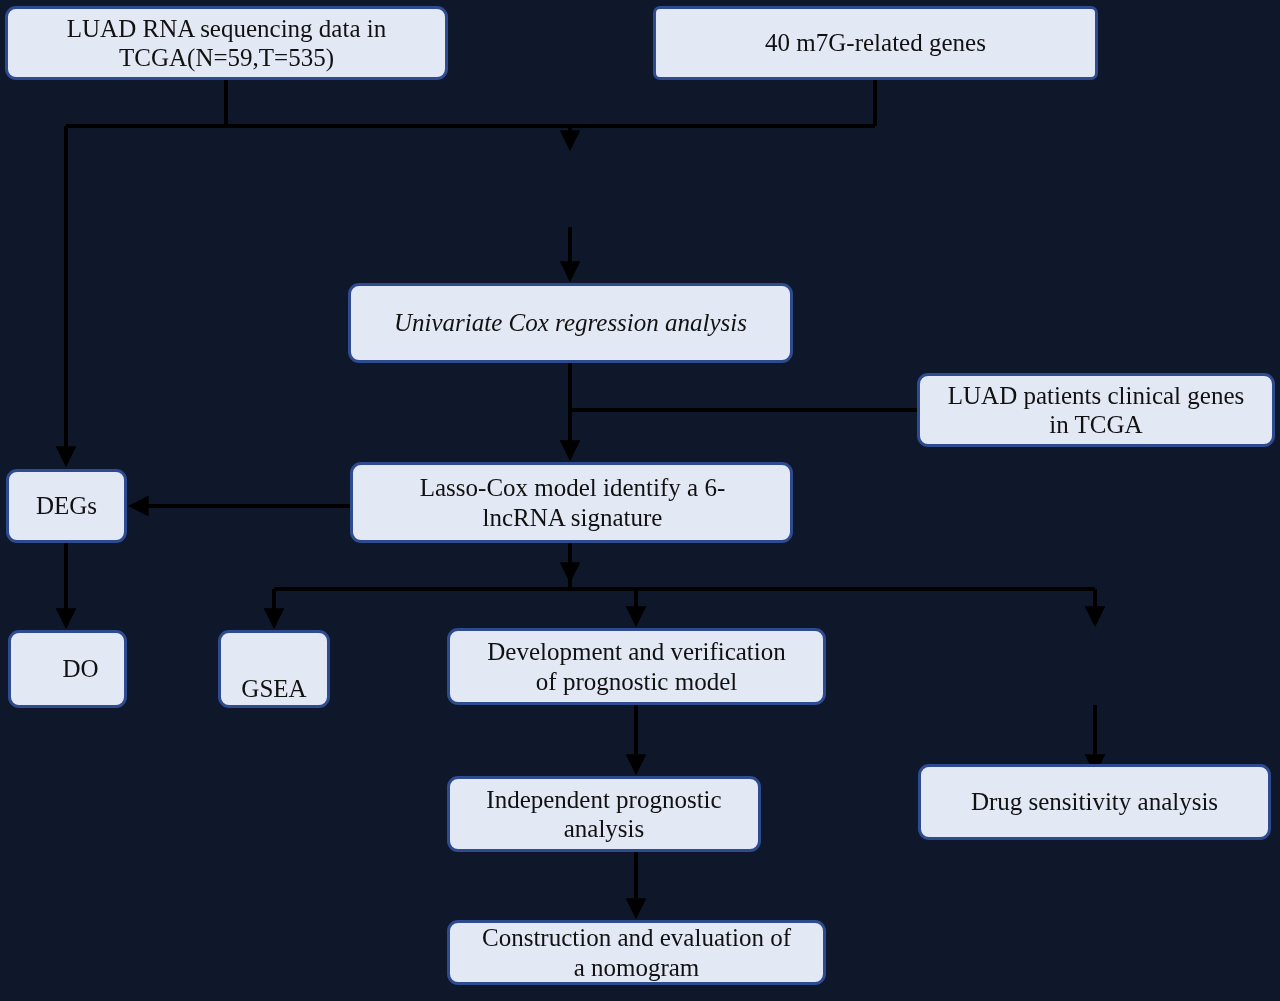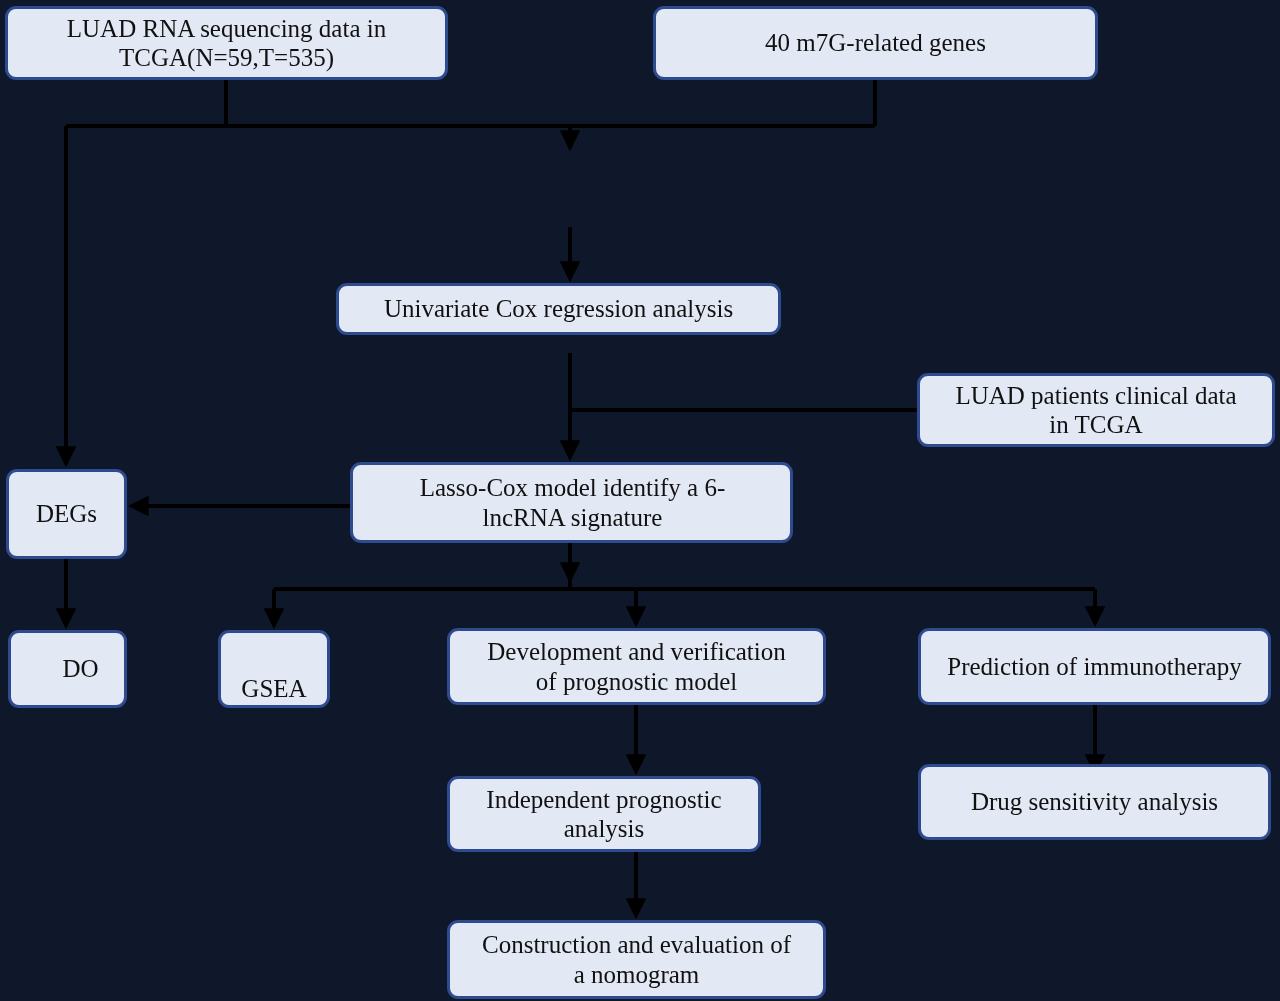--- a/index.html
+++ b/index.html
@@ -97,67 +97,64 @@
 
       <path d="M 1095 705 L 1095 772" marker-end="url(#arrow)"></path>
     </g>
   </svg>
 
   <div class="node" style="left:5px; top:6px; width:443px; height:74px;">
     <span class="label">LUAD RNA sequencing data in
 TCGA(N=59,T=535)</span>
   </div>
 
-  <div class="node" style="left:653px; top:6px; width:445px; height:74px;">
+  <div class="node" style="left:653px; top:6px; width:445px; height:74px;border-radius:7px;">
     <span class="label">40 m7G-related genes</span>
   </div>
 
 
-  <div class="node" style="left:336px; top:283px; width:445px; height:52px;">
+  <div class="node" style="left:348px; top:283px; width:445px; height:80px;font-style:italic;">
     <span class="label">Univariate Cox regression analysis</span>
   </div>
 
   <div class="node" style="left:917px; top:373px; width:358px; height:74px;">
-    <span class="label">LUAD patients clinical data
+    <span class="label">LUAD patients clinical genes
 in TCGA</span>
   </div>
 
   <div class="node" style="left:350px; top:462px; width:443px; height:81px;padding-left:8px;">
     <span class="label">Lasso-Cox model identify a 6-
 lncRNA signature</span>
   </div>
 
-  <div class="node" style="left:6px; top:469px; width:121px; height:90px;">
+  <div class="node" style="left:6px; top:469px; width:121px; height:74px;">
     <span class="label">DEGs</span>
   </div>
 
   <div class="node" style="left:8px; top:630px; width:119px; height:78px;padding-left:32px;">
     <span class="label">DO</span>
   </div>
 
   <div class="node" style="left:218px; top:630px; width:112px; height:78px;align-items:flex-end;">
     <span class="label">GSEA</span>
   </div>
 
   <div class="node" style="left:447px; top:628px; width:379px; height:77px;">
     <span class="label">Development and verification
 of prognostic model</span>
   </div>
 
-  <div class="node" style="left:918px; top:628px; width:353px; height:77px;">
-    <span class="label">Prediction of immunotherapy</span>
-  </div>
 
   <div class="node" style="left:447px; top:776px; width:314px; height:76px;">
     <span class="label">Independent prognostic
 analysis</span>
   </div>
 
   <div class="node" style="left:918px; top:764px; width:353px; height:76px;">
     <span class="label">Drug sensitivity analysis</span>
   </div>
 
-  <div class="node" style="left:447px; top:920px; width:379px; height:79px;align-items:center;">
+  <div class="node" style="left:447px; top:920px; width:379px; height:65px;align-items:center;">
     <span class="label">Construction and evaluation of
 a nomogram</span>
   </div>
 
 </div>
 
 </body></html>

